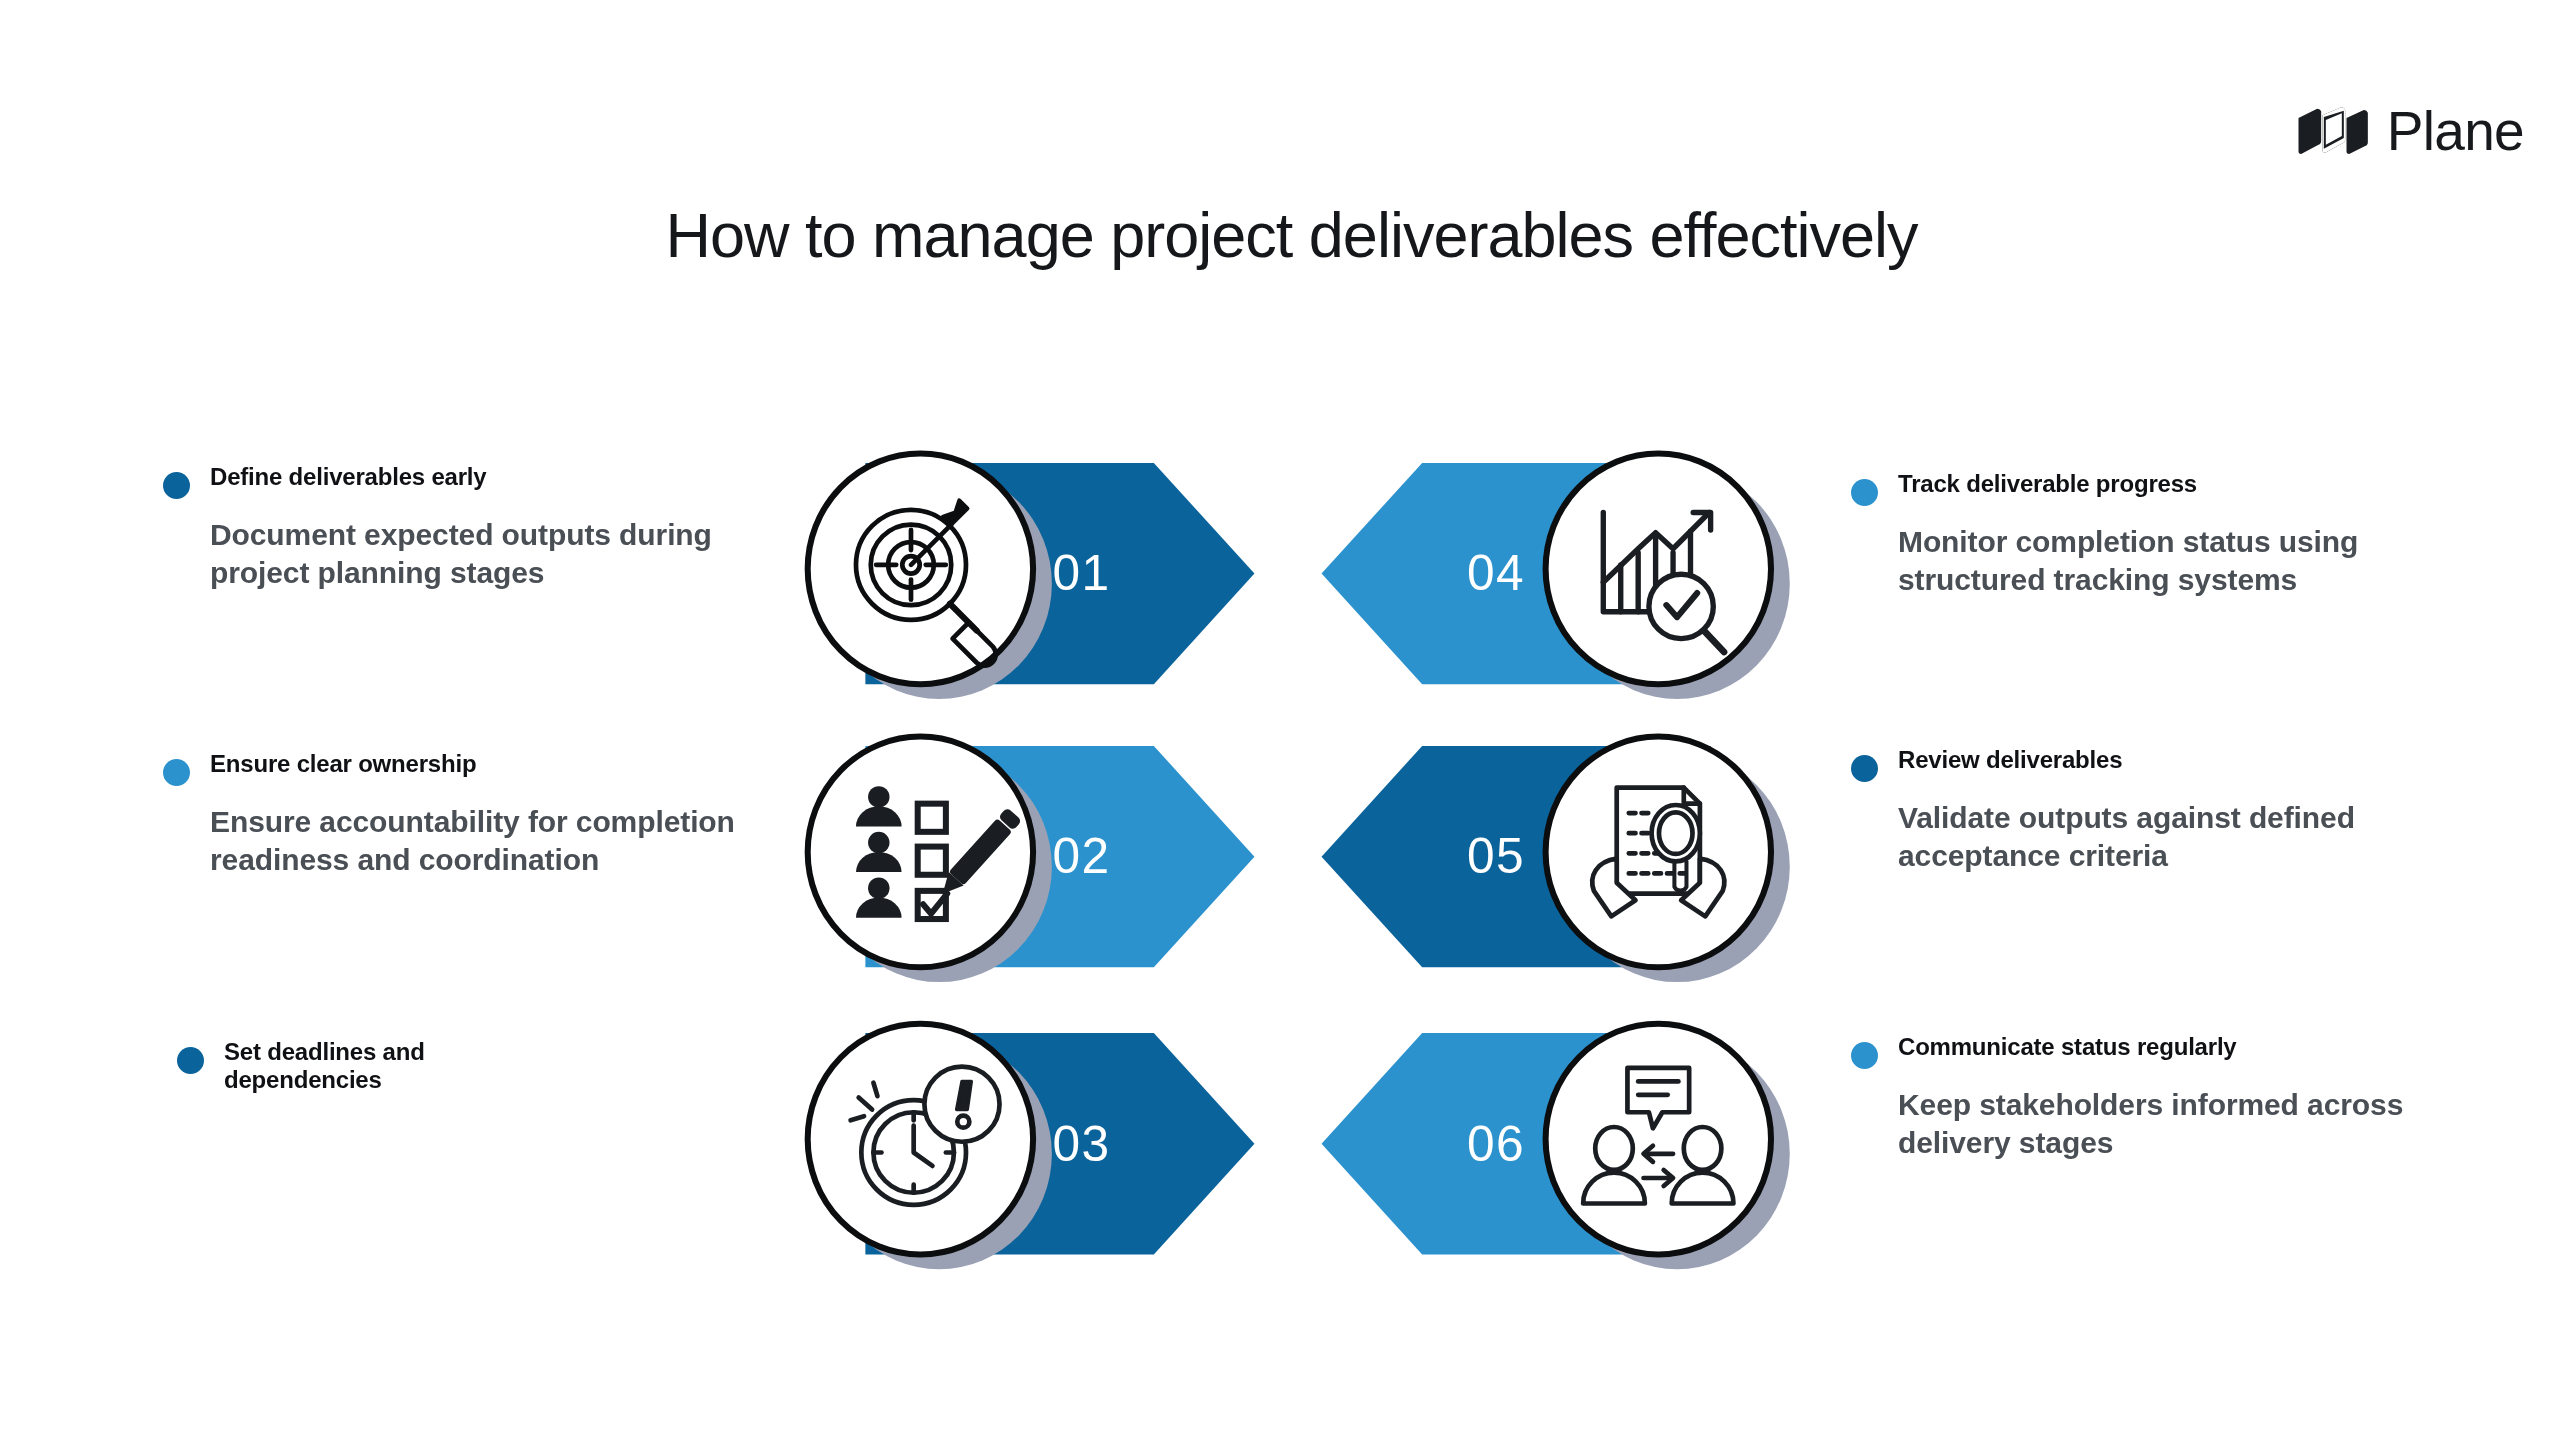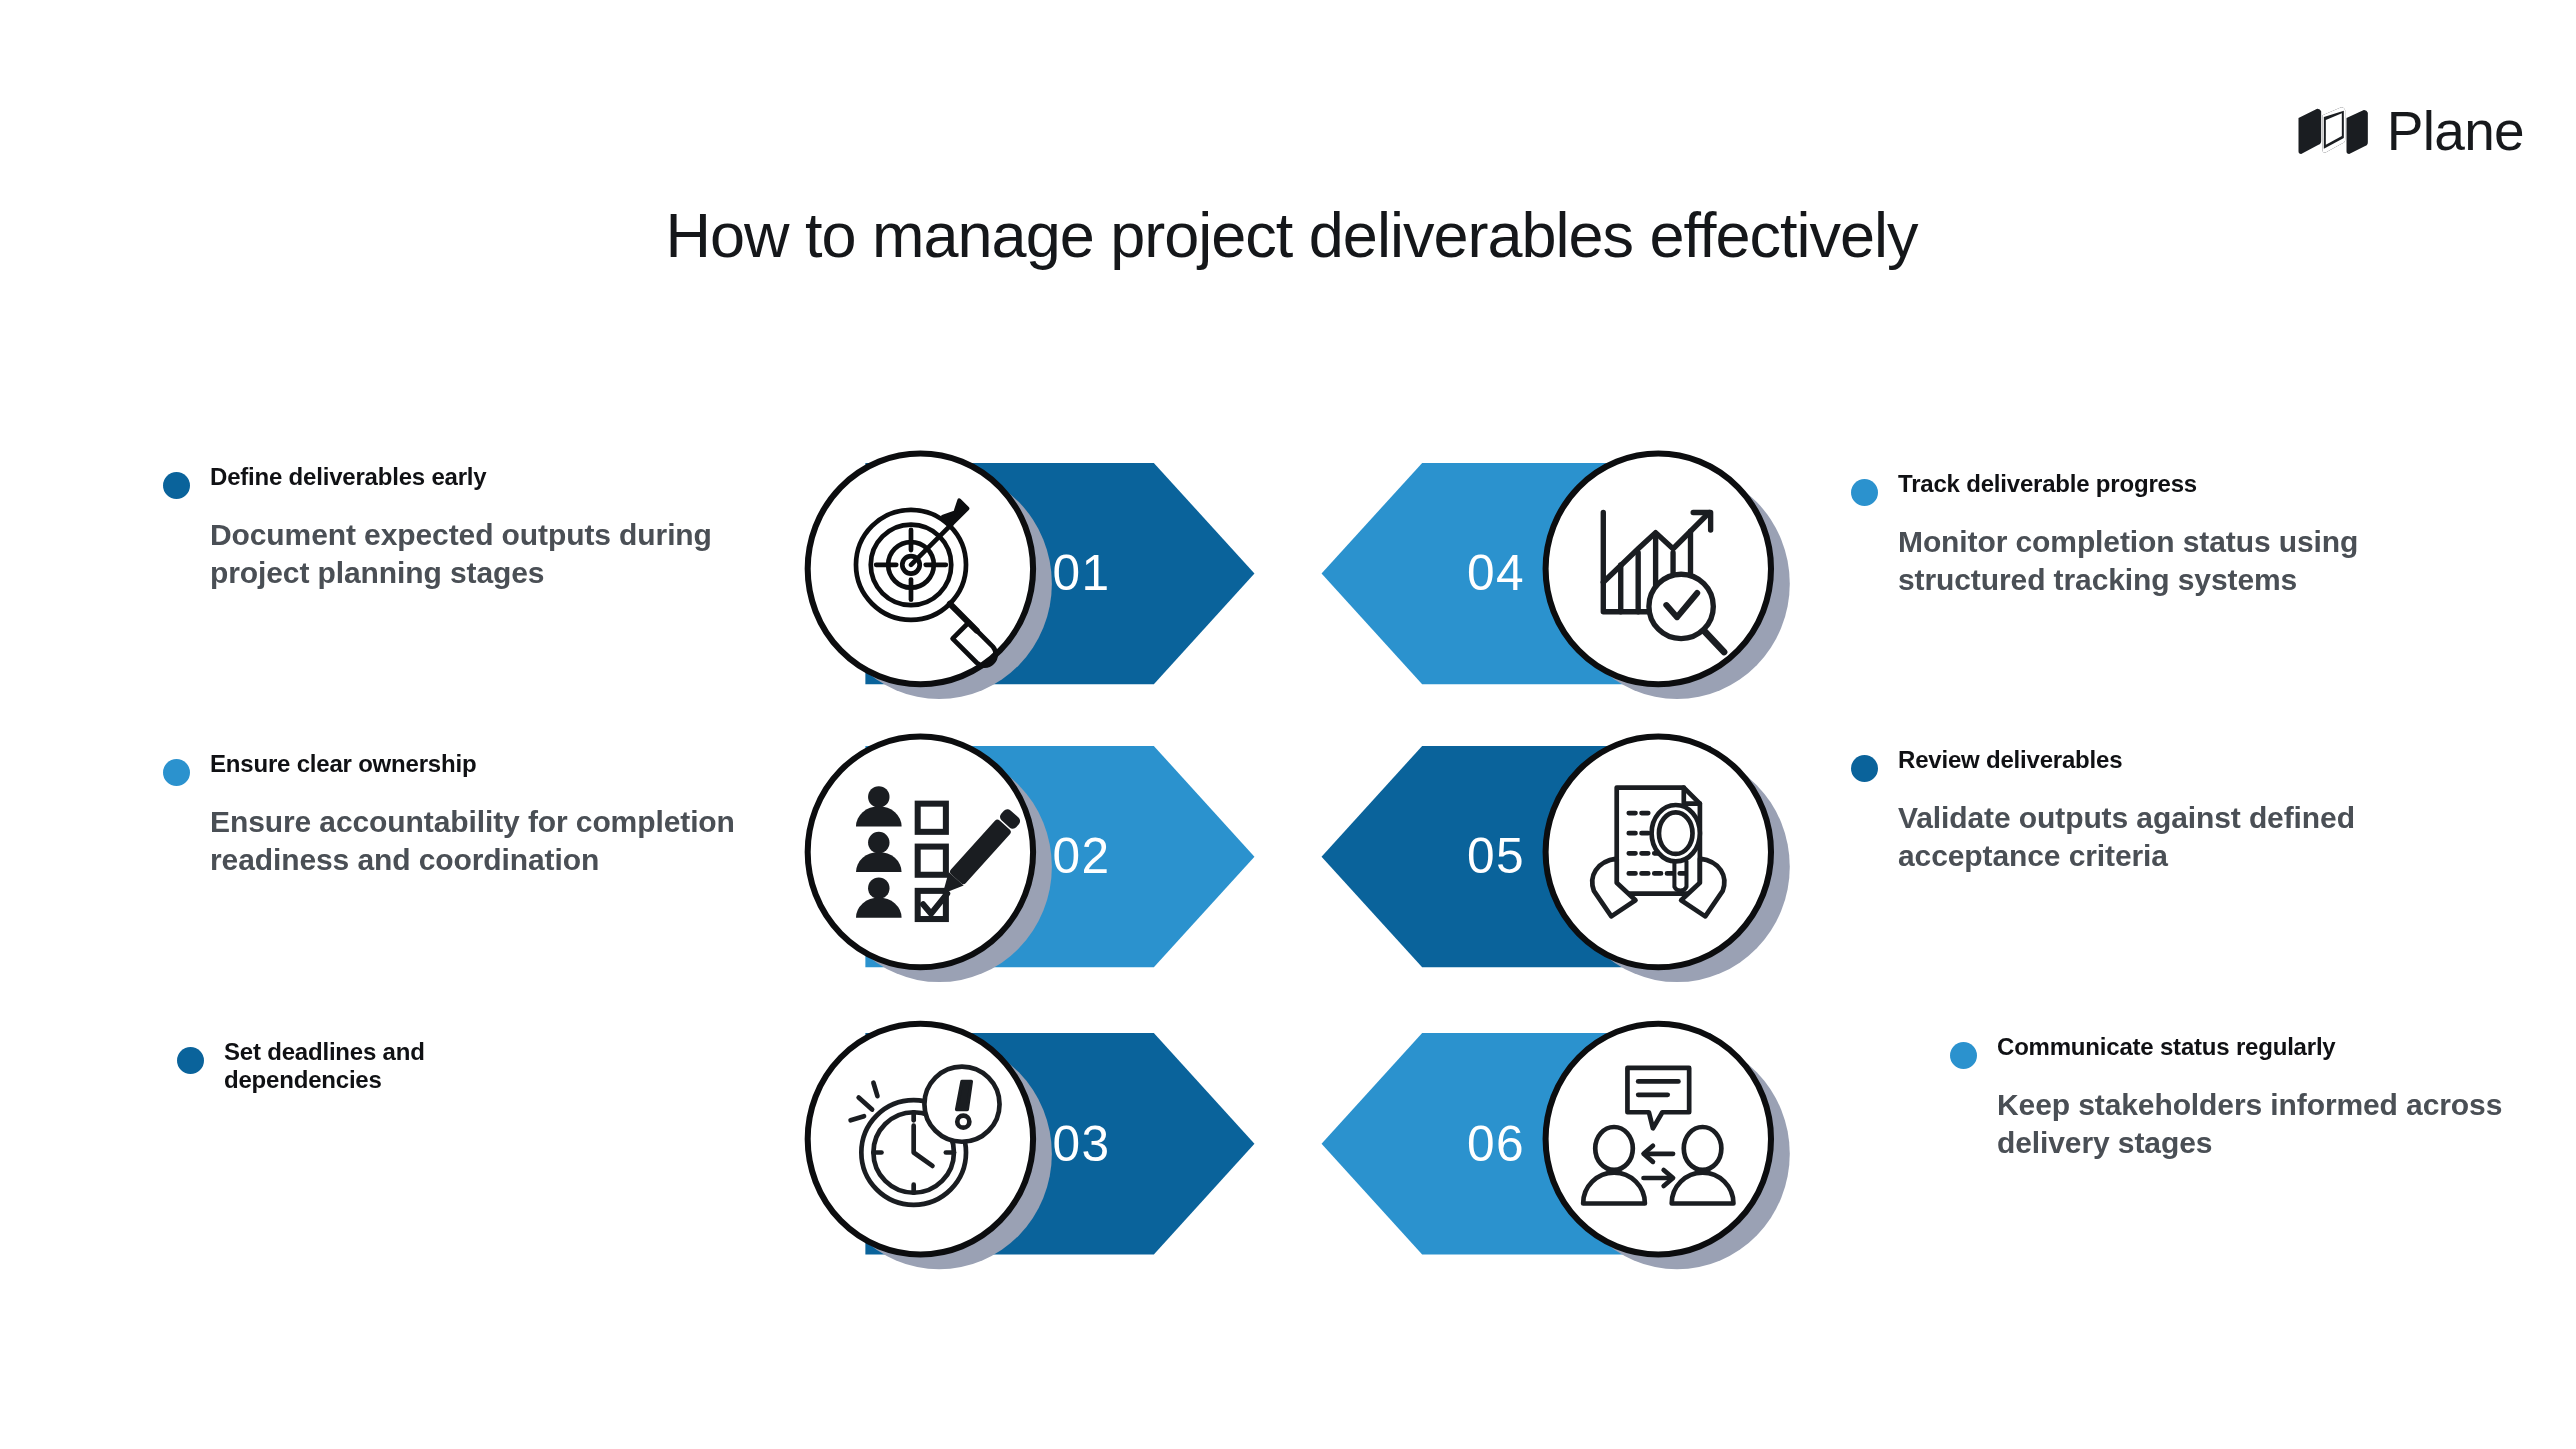--- a/index.html
+++ b/index.html
@@ -53,21 +53,21 @@
   .left .desc{margin-left:47px;}
   .right .desc{margin-left:47px;}
 
   
   #b1{left:163px; top:463px; width:577px;}
   #b2{left:163px; top:750px; width:577px;}
   #b3{left:177px; top:1038px; width:691px;}
   
   #b4{left:1851px; top:470px; width:624px;}
   #b5{left:1851px; top:746px; width:624px;}
-  #b6{left:1950px; top:1033px; width:624px;}
+  #b6{left:1851px; top:1033px; width:624px;}
 
   
   .stage{position:absolute; left:0; top:0; width:2576px; height:1449px;
          pointer-events:none;}
   .stage svg{position:absolute;left:0;top:0;}
   .num{
     fill:#ffffff; font-family:"Liberation Sans", sans-serif;
     font-size:74px; letter-spacing:2px;
   }
   .icon-circle-fill{fill:#ffffff;stroke:#0c0d0f;stroke-width:9;}

